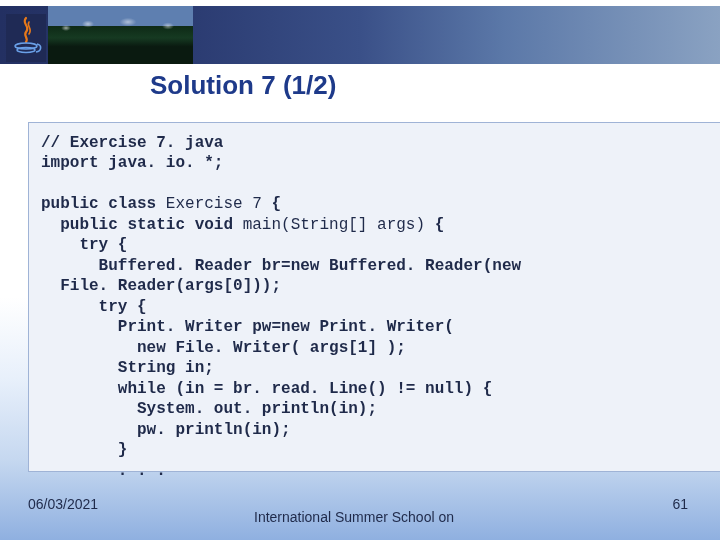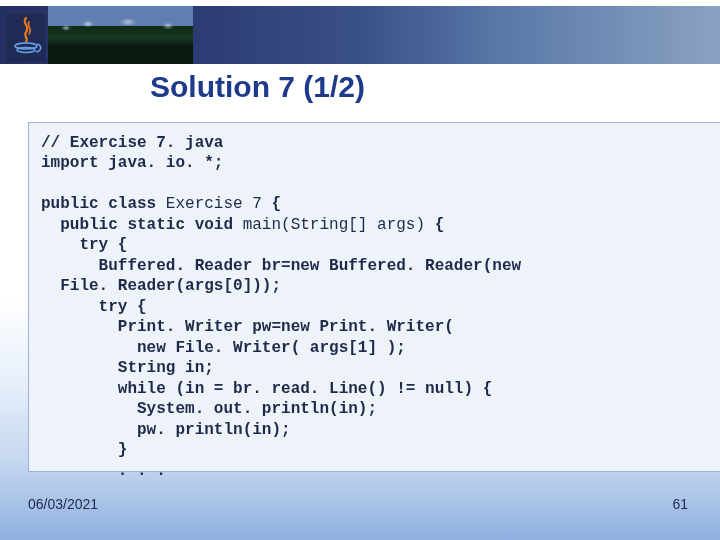--- a/index.html
+++ b/index.html
@@ -24,21 +24,21 @@
   .photo::after {
     content: ""; position: absolute; left: 0; right: 0; top: 0; height: 58px;
     background:
       radial-gradient(8px 5px at 18px 22px, rgba(255,255,255,0.6), transparent 60%),
       radial-gradient(10px 6px at 40px 18px, rgba(255,255,255,0.55), transparent 60%),
       radial-gradient(14px 7px at 80px 16px, rgba(255,255,255,0.5), transparent 60%),
       radial-gradient(10px 6px at 120px 20px, rgba(255,255,255,0.5), transparent 60%);
   }
   .title {
     position: absolute; left: 150px; top: 70px;
-    font-size: 30px; font-weight: bold; color: #1e3a8a;
+    font-size: 26px; font-weight: bold; color: #1e3a8a;
   }
   .code-box {
     position: absolute; left: 28px; top: 122px; width: 719px; height: 350px;
     background: #eef2f9; border: 1px solid #9fb3d6;
     padding: 10px 12px;
   }
   .code {
     font-family: "Courier New", Courier, monospace;
     font-size: 16px; line-height: 1.28; color: #1f2a4a; white-space: pre;
   }
@@ -89,18 +89,18 @@
 <b>        while (in = br. read. Line() != null) {</b>
 <b>          System. out. println(in);</b>
 <b>          pw. println(in);</b>
 <b>        }</b>
 <b>        . . .</b></div>
   </div>
 
   <div class="footer">
     <div class="footer-left">06/03/2021</div>
     <div class="footer-center">
-      <br>
+      <span>International Summer School on</span><br>
     </div>
     <div class="footer-right">61</div>
   </div>
 
 </div>
 
 </body></html>

